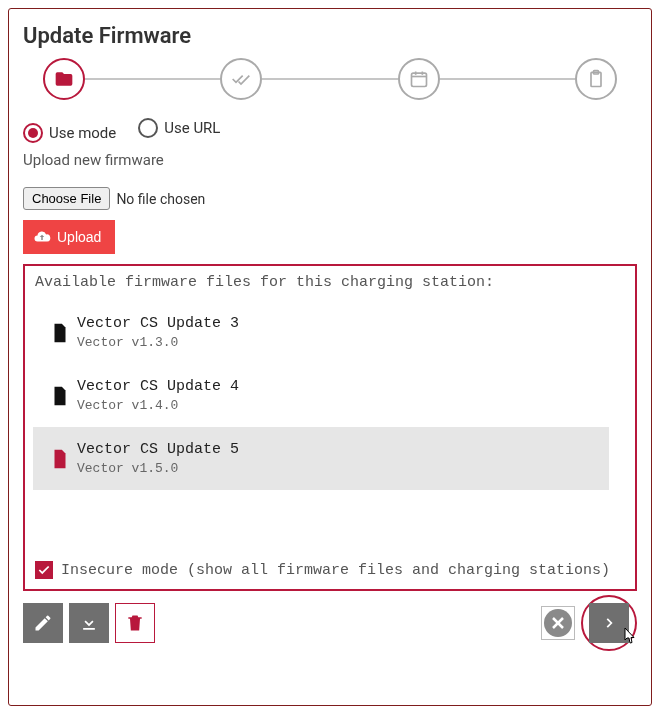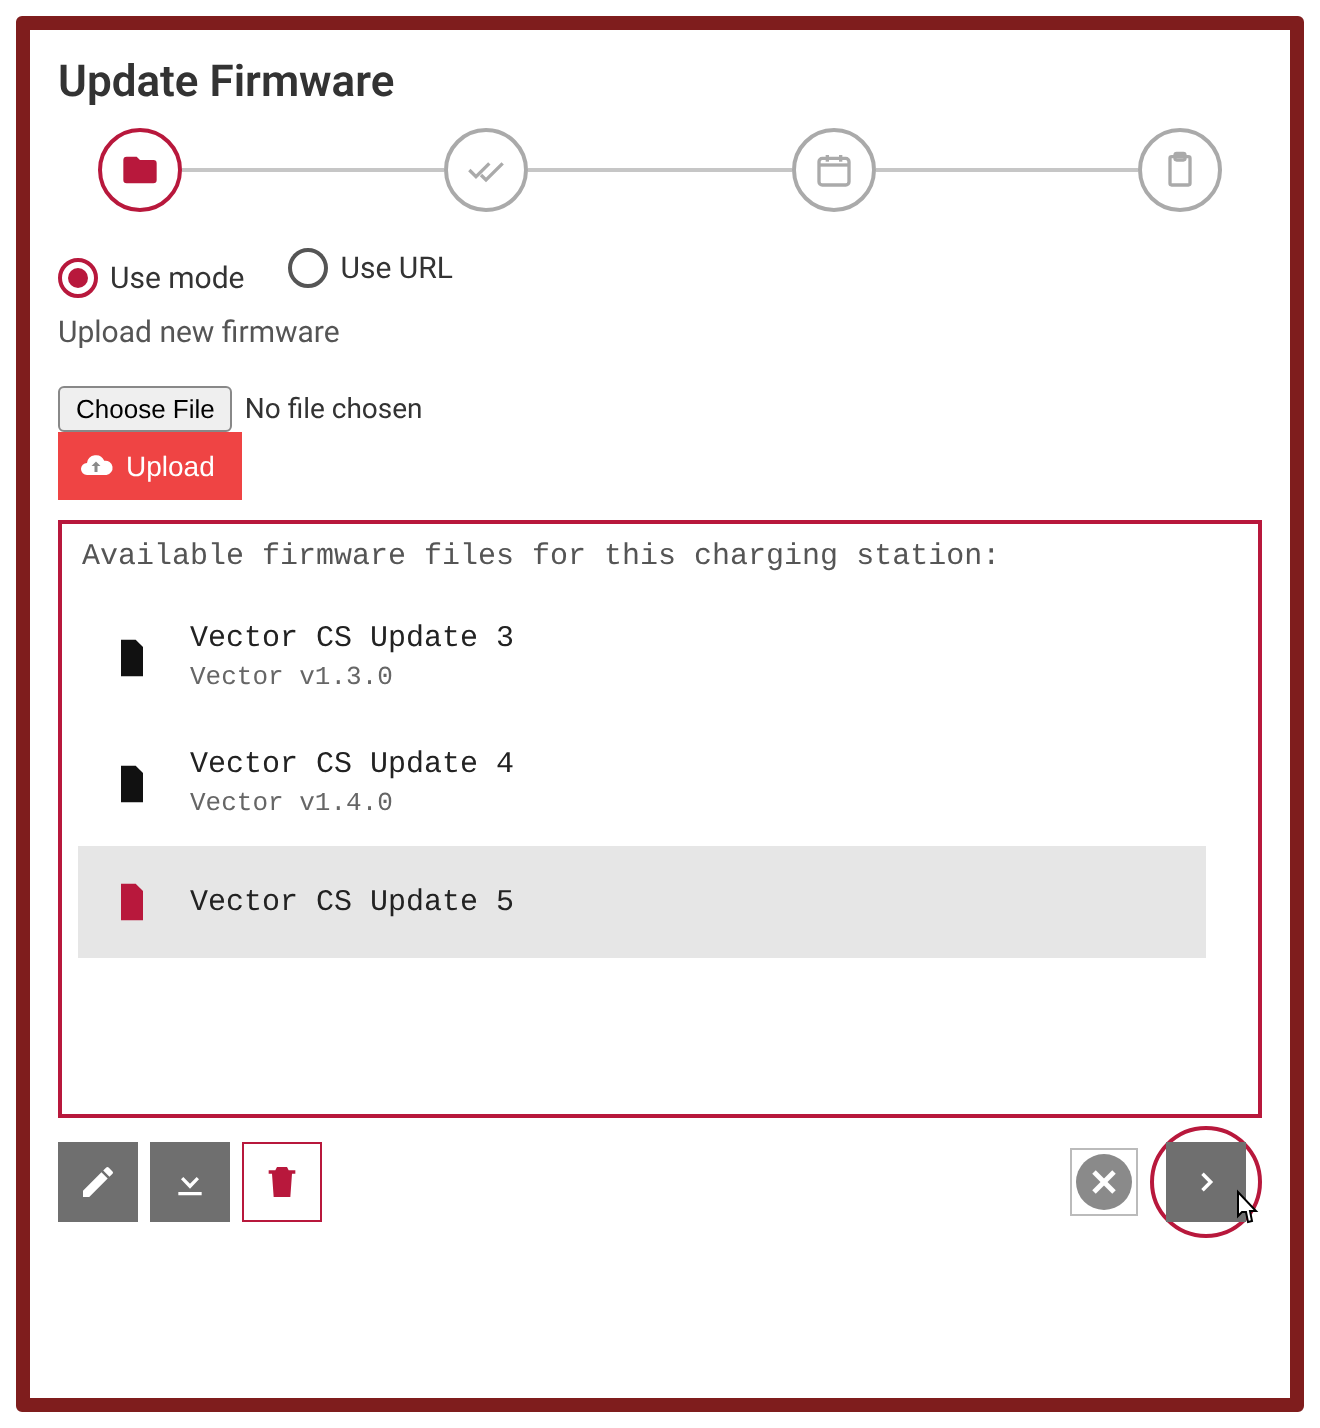--- a/index.html
+++ b/index.html
@@ -6,21 +6,21 @@
   body {
     margin: 0;
     padding: 8px;
     font-family: -apple-system, BlinkMacSystemFont, "Segoe UI", Roboto, Arial, sans-serif;
     background: #fff;
     width: 660px;
     height: 714px;
     overflow: hidden;
   }
   .panel {
-    border: 7px solid #7f1d1d;
+    border: 1px solid #7f1d1d;
     border-radius: 3px;
     padding: 14px 14px 32px 14px;
     width: 100%;
     height: 100%;
     position: relative;
   }
   .title {
     font-size: 22px;
     font-weight: 600;
     color: #333;
@@ -75,21 +75,21 @@
   .radio.selected .radio-outer { border-color: #b8183c; }
   .radio-inner {
     width: 10px; height: 10px;
     background: #b8183c;
     border-radius: 50%;
     display: none;
   }
   .radio.selected .radio-inner { display: block; }
   
   .upload-label { font-size: 15px; color: #555; margin: 8px 0 18px 0; }
-  .file-row { display: flex; align-items: center; gap: 6px; }
+  .file-row { display: flex; align-items: center; gap: 6px; margin-bottom: 10px; }
   .choose-file-btn {
     font-size: 13px;
     padding: 3px 8px;
     border: 1px solid #888;
     border-radius: 3px;
     background: #efefef;
     cursor: pointer;
   }
   .no-file { font-size: 14px; color: #333; }
   .upload-btn {
@@ -126,21 +126,21 @@
   .firmware-scroll::-webkit-scrollbar-track { background: #f0f0f0; }
   .firmware-scroll::-webkit-scrollbar-thumb { background: #bdbdbd; }
   .firmware-scroll::-webkit-scrollbar-button:single-button {
     background: #f0f0f0;
     display: block;
     height: 18px;
   }
   .fw-item {
     display: flex;
     align-items: center;
-    gap: 18px;
+    gap: 6px;
     padding: 14px 10px 14px 16px;
     cursor: pointer;
   }
   .fw-item.selected { background: #e6e6e6; }
   .fw-icon { width: 22px; height: 28px; flex-shrink: 0; }
   .fw-icon svg { width: 100%; height: 100%; }
   .fw-icon.dark { color: #111; }
   .fw-icon.red { color: #b8183c; }
   .fw-text { display: flex; flex-direction: column; }
   .fw-name { font-size: 15px; color: #222; }
@@ -330,26 +330,35 @@
       </div>
 
       <div class="fw-item selected">
         <span class="fw-icon red">
           <svg viewBox="0 0 24 24" fill="currentColor">
               <path d="M6 2h8l4 4v16H6z"></path>
             </svg>
         </span>
         <span class="fw-text">
           <span class="fw-name">Vector CS Update 5</span>
+          <span class="fw-version">Vector v1.5.0</span>
         </span>
       </div>
 
       <div class="scroll-pad"></div>
     </div>
 
+    <div class="insecure-row">
+      <span class="checkbox">
+        <svg viewBox="0 0 24 24">
+            <polyline points="4 12 9 17 20 6"></polyline>
+          </svg>
+      </span>
+      <span>Insecure mode (show all firmware files and charging stations)</span>
+    </div>
   </div>
 
   
 
   
   <div class="actions">
     <div class="actions-left">
       <button class="icon-btn gray">
         <svg viewBox="0 0 24 24" fill="currentColor">
             <path d="M3 17.25V21h3.75L17.81 9.94l-3.75-3.75L3 17.25zM20.71 7.04a1 1 0 0 0 0-1.41l-2.34-2.34a1 1 0 0 0-1.41 0l-1.83 1.83 3.75 3.75 1.83-1.83z"></path>

